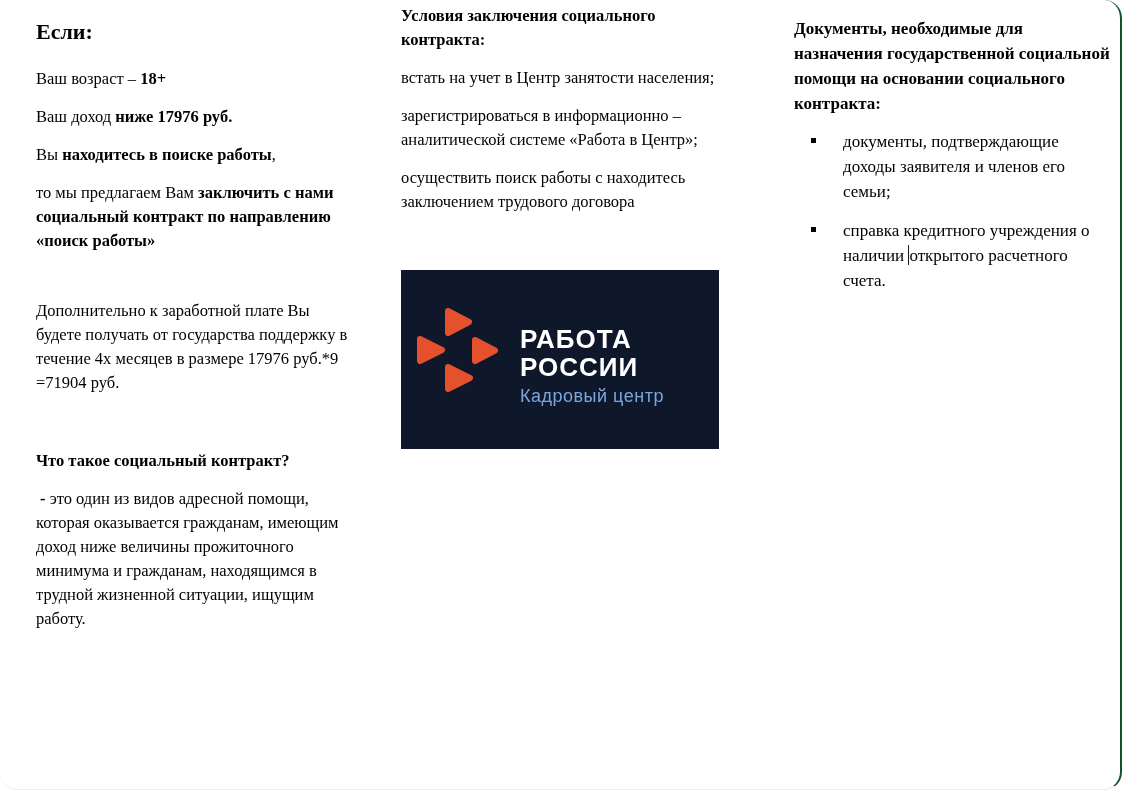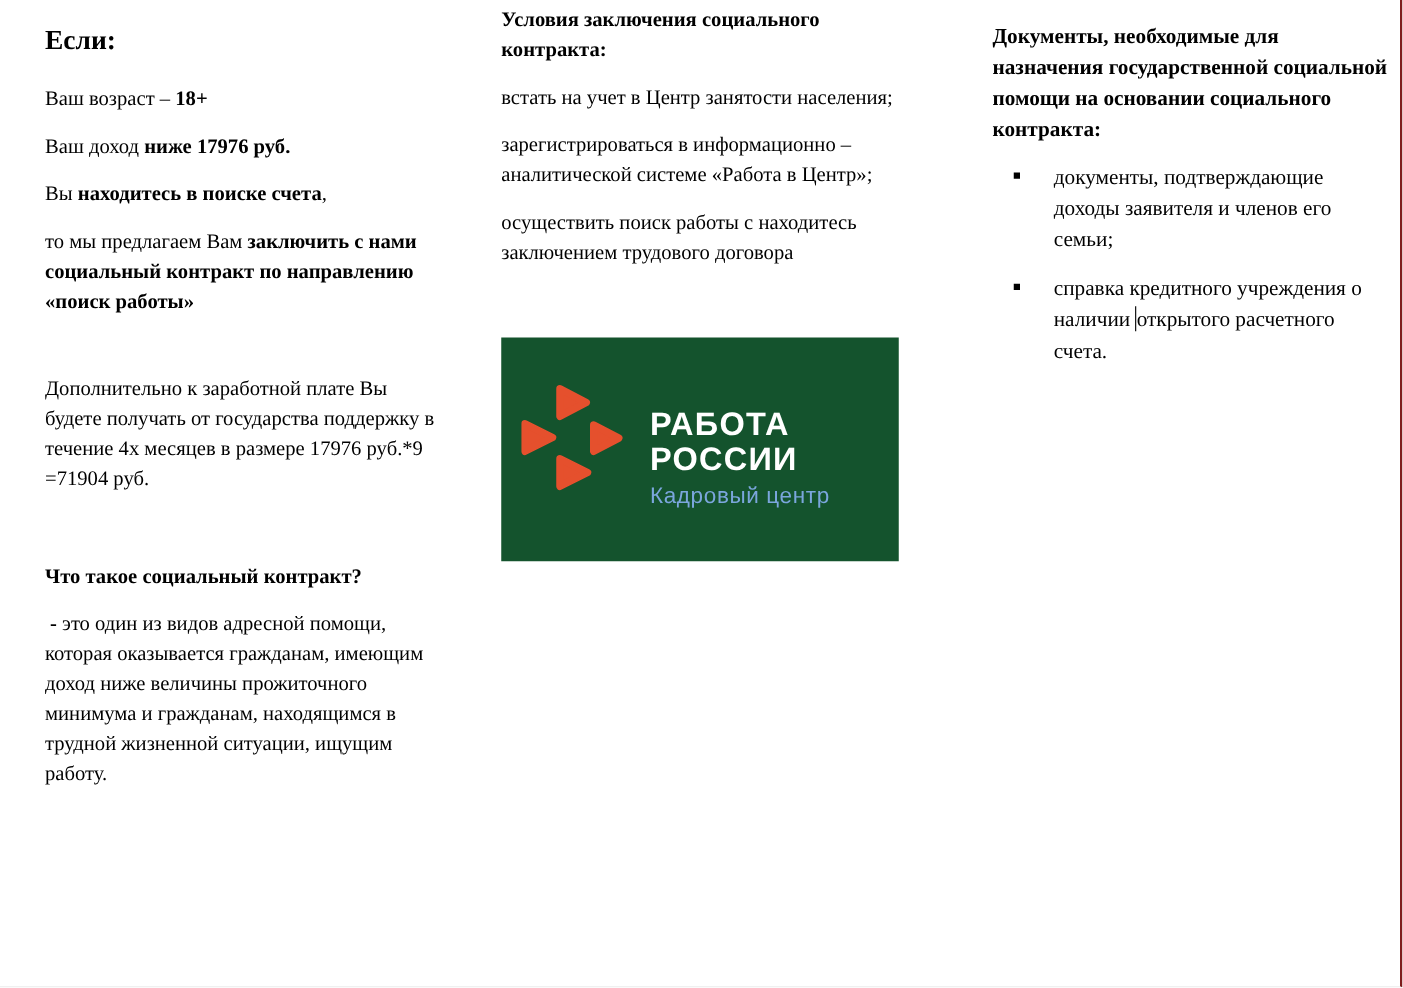--- a/index.html
+++ b/index.html
@@ -2,25 +2,26 @@
 <html><head>
 <meta charset="utf-8">
 <style>
   html, body { margin: 0; padding: 0; background: #ffffff; }
   .page {
     position: relative;
     width: 1122px;
     height: 790px;
     background: #ffffff;
     box-sizing: border-box;
-    border-right: 2px solid #7f1d1d;
+    border-right: 2px solid #14532d;
     border-bottom: 1px solid #ececec;
     font-family: "Liberation Serif", "DejaVu Serif", serif;
     color: #000000;
     overflow: hidden;
+    border-radius: 18px;
   }
   .col { position: absolute; top: 0; box-sizing: border-box; }
   .col1 { left: 36px;  width: 322px; padding-top: 17px; }
   .col2 { left: 401px; width: 318px; padding-top: 4px; }
   .col3 { left: 766px; width: 316px; padding-top: 16px; margin-left: 28px; }
 
   .col1 p, .col2 p { font-size: 16.5px; line-height: 24px; margin: 0 0 14px 0; }
   .col3 { font-size: 17px; line-height: 25px; }
 
   .h-big { font-size: 22px; line-height: 30px; font-weight: bold; margin: 0 0 20px 0; }
@@ -82,39 +83,39 @@
 
 <div class="page">
 
   <section class="col col1">
     <h1 class="h-big">Если:</h1>
 
     <p><span>Ваш возраст – </span><b>18+</b></p>
 
     <p><span>Ваш доход </span><b>ниже 17976 руб.</b></p>
 
-    <p><span>Вы </span><b>находитесь в поиске счета</b><span>,</span></p>
+    <p><span>Вы </span><b>находитесь в поиске работы</b><span>,</span></p>
 
     <p><span>то мы предлагаем Вам </span><b>заключить с нами социальный контракт по направлению «поиск работы»</b></p>
 
     <p class="mt-support">Дополнительно к заработной плате Вы будете получать от государства поддержку в течение 4х месяцев в размере 17976 руб.*9 =71904 руб.</p>
 
     <p class="h-sub mt-question">Что такое социальный контракт?</p>
 
     <p class="mt-def p-def"><b>- </b><span>это один из видов адресной помощи, которая оказывается гражданам, имеющим доход ниже величины прожиточного минимума и гражданам, находящимся в трудной жизненной ситуации, ищущим работу.</span></p>
   </section>
 
   <section class="col col2">
     <h2 class="h-sub">Условия заключения социального контракта:</h2>
 
     <p>встать на учет в Центр занятости населения;</p>
     <p>зарегистрироваться в информационно – аналитической системе «Работа в Центр»;</p>
     <p>осуществить поиск работы с находитесь заключением трудового договора</p>
 
-    <div class="logo" style="background:#14532d;">
+    <div class="logo" style="background:#0f172a;">
       <svg class="logo-triangles" width="82" height="86" viewBox="0 0 82 86">
         <g fill="#e5502d" stroke="#e5502d" stroke-width="6" stroke-linejoin="round">
           <polygon points="31,4 52,15 31,26"></polygon>
           <polygon points="3,32 25,43 3,54"></polygon>
           <polygon points="58,33 78,43.5 58,54"></polygon>
           <polygon points="31,60 53,71 31,82"></polygon>
         </g>
       </svg>
       <div class="logo-text">
         <div class="logo-title" style="color:#ffffff;">РАБОТА</div>

